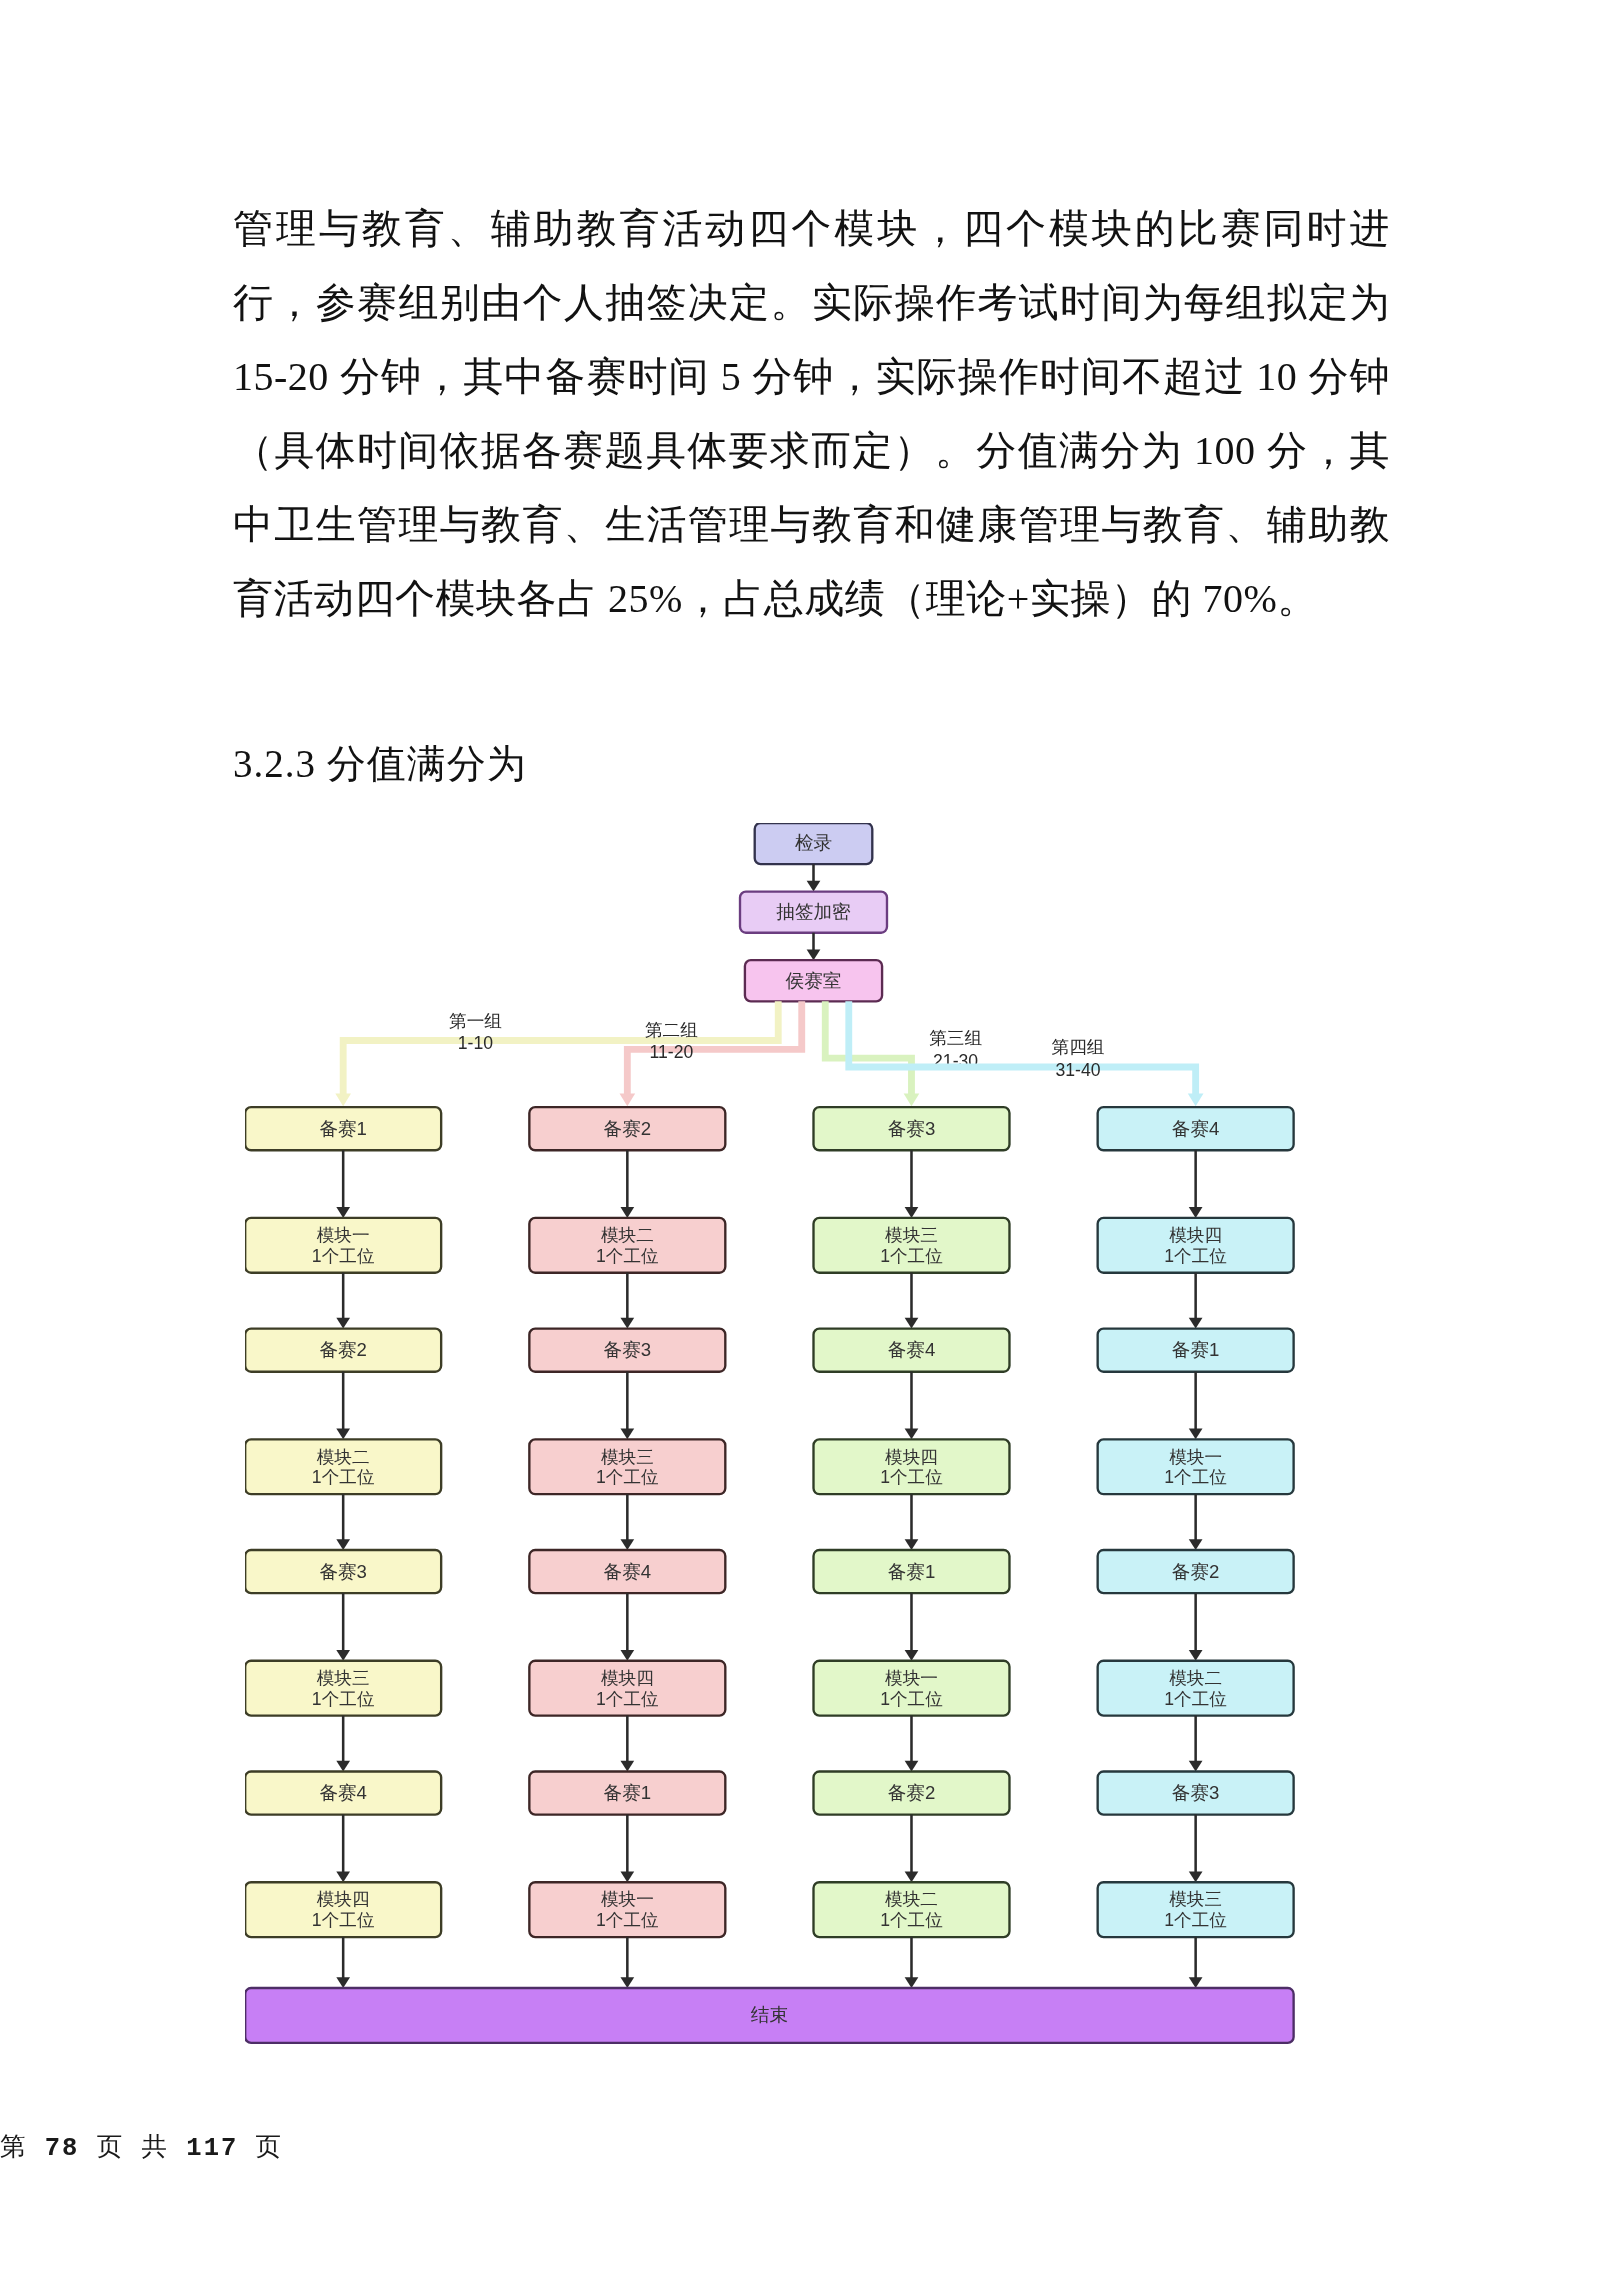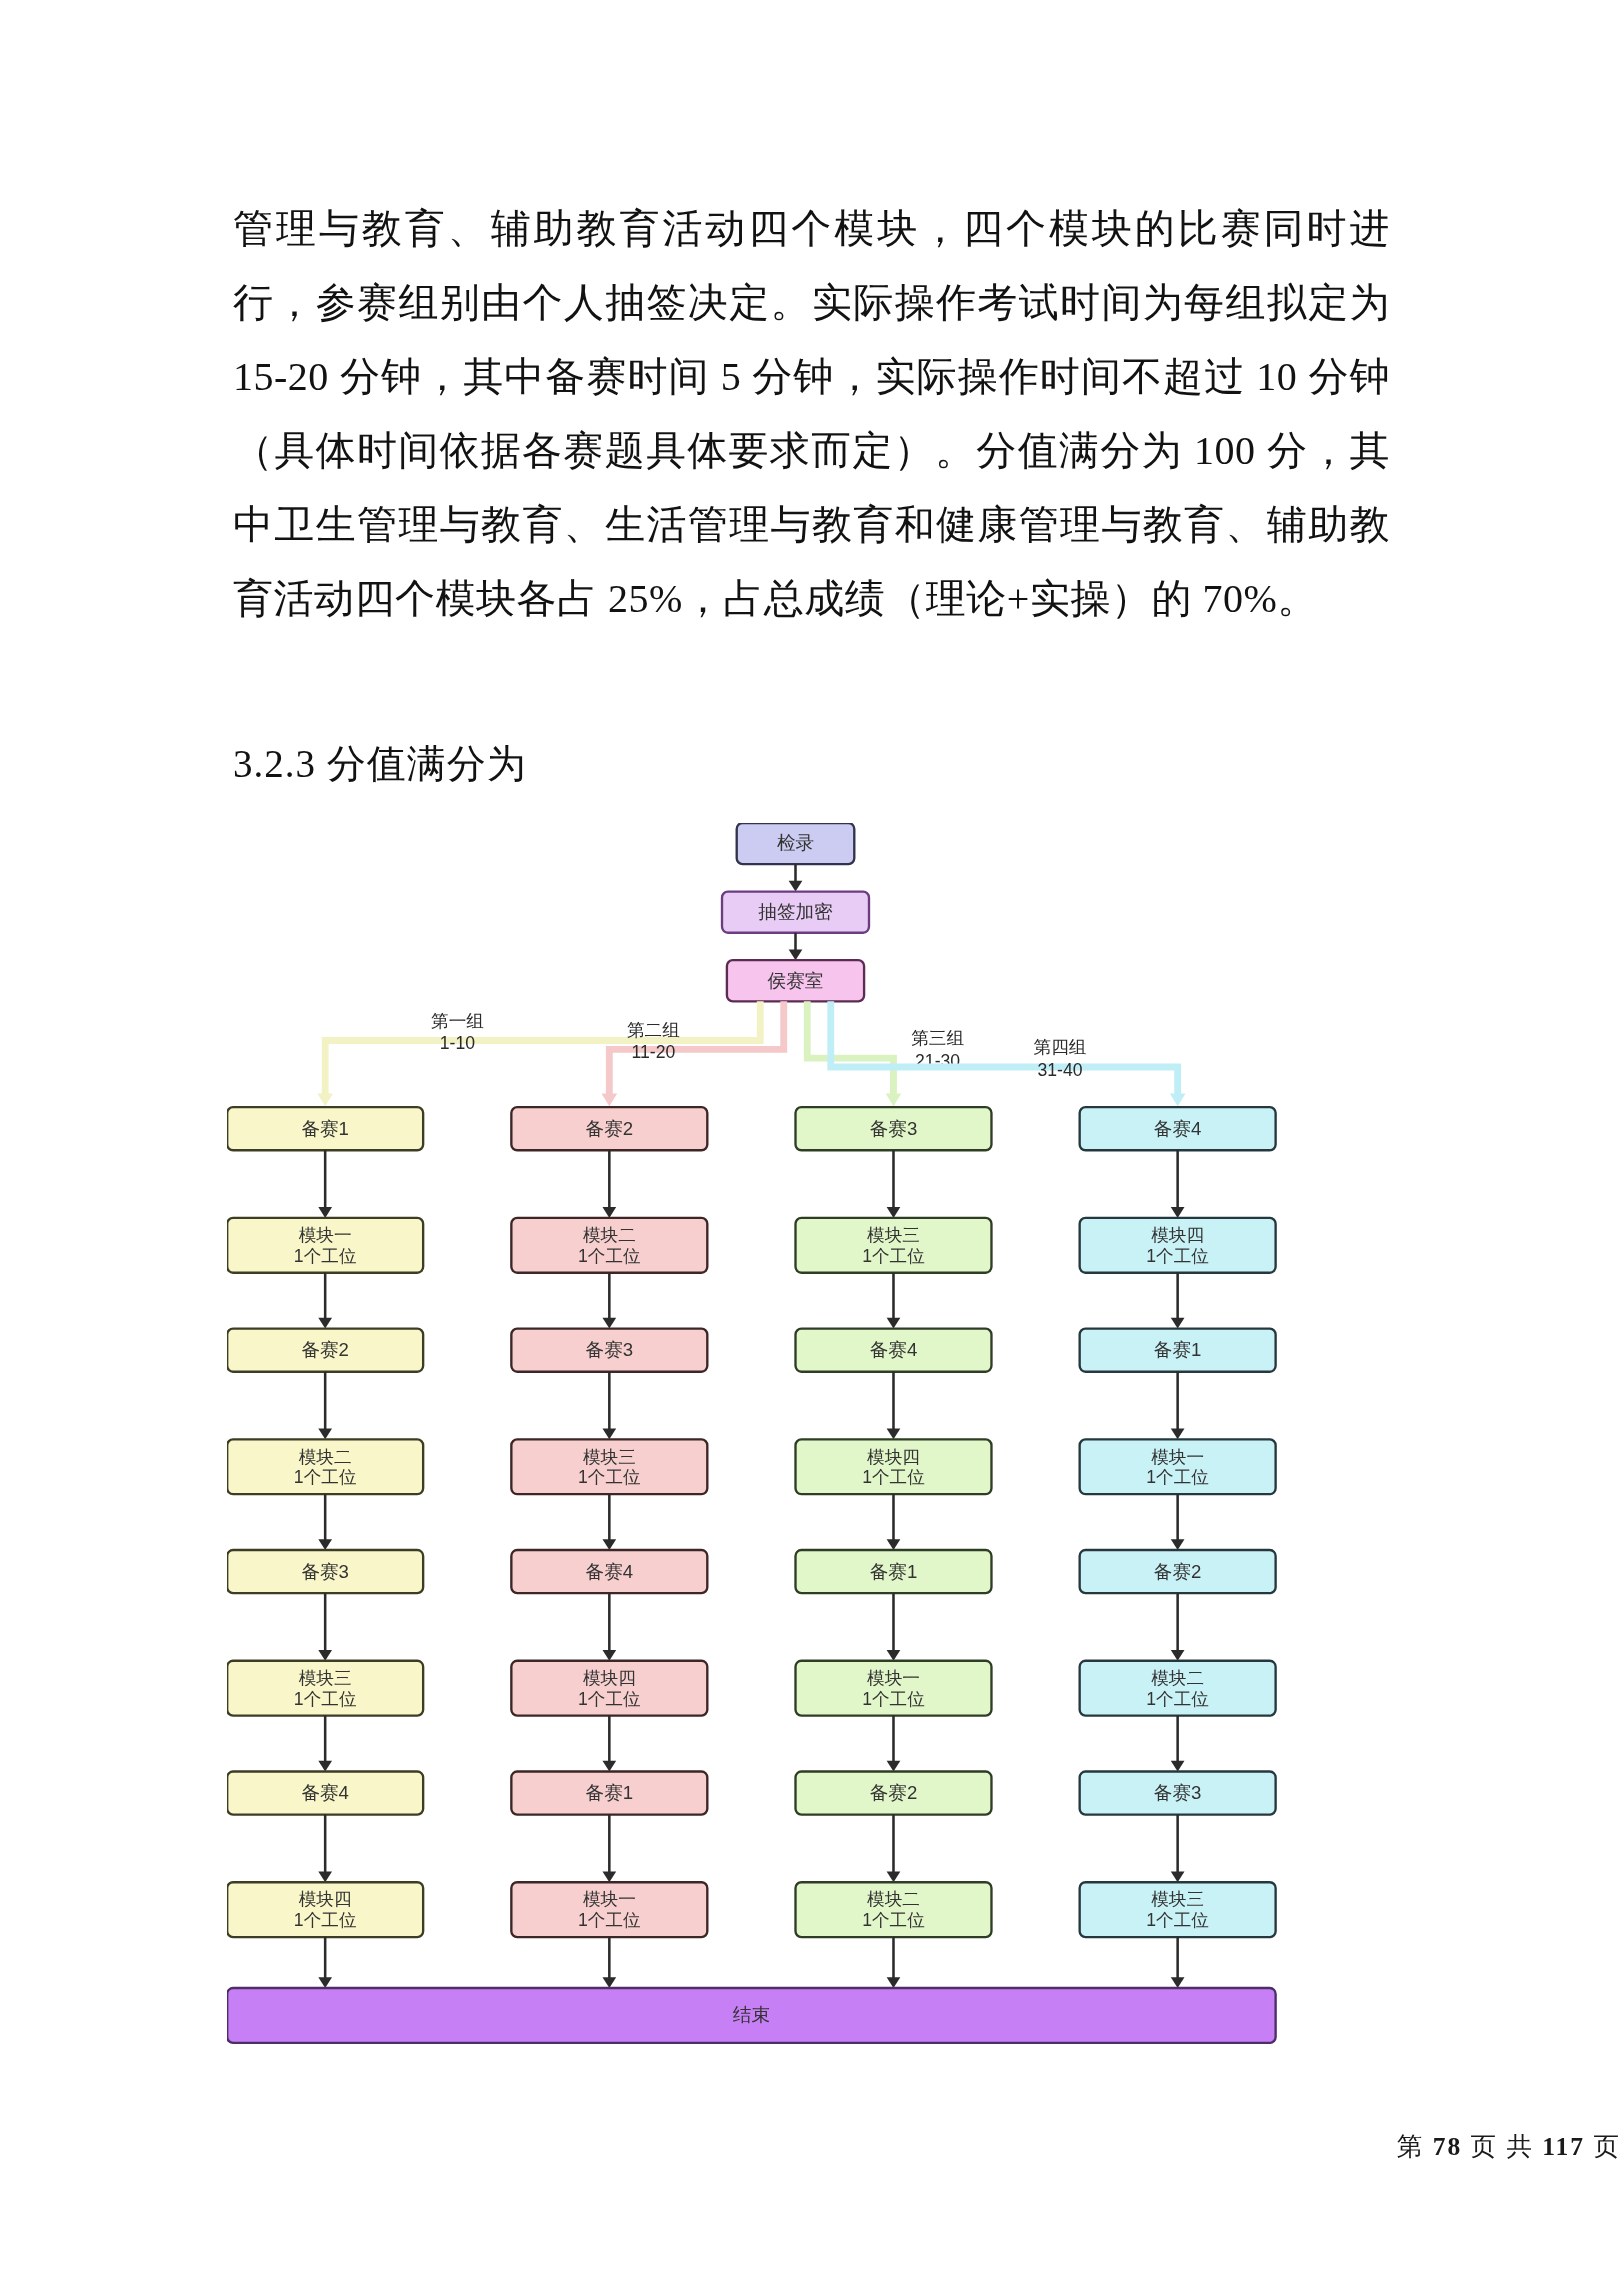--- a/index.html
+++ b/index.html
@@ -48,32 +48,32 @@
     letter-spacing: 1px;
     color: #121212;
   }
 
   
   .footer {
     position: absolute;
     left: 0;
     top: 2129px;
     width: 1621px;
-    text-align: right;
-    font-family: Liberation Serif, serif;
+    text-align: left;
+    font-family: Liberation Mono, monospace;
     font-size: 25.5px;
     letter-spacing: 2px;
     color: #1a1a1a;
   }
   .footer b { font-weight: bold; }
 
   
   #chart {
     position: absolute;
-    left: 227px;
+    left: 245px;
     top: 823px;
     width: 1137px;
     height: 1255px;
   }
   #chart svg { display:block; }
 
   .node-label {
     font-family: "Liberation Sans", "DejaVu Sans", sans-serif;
     font-size: 19px;
     fill: #333333;

